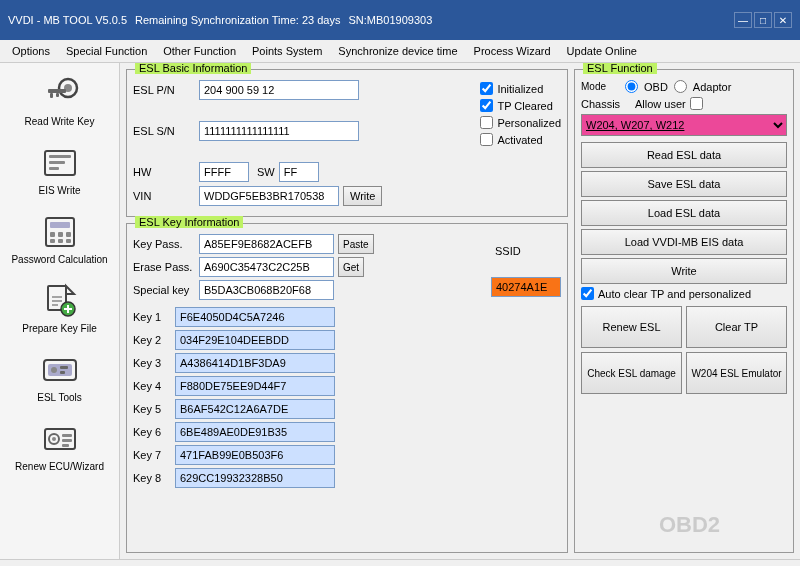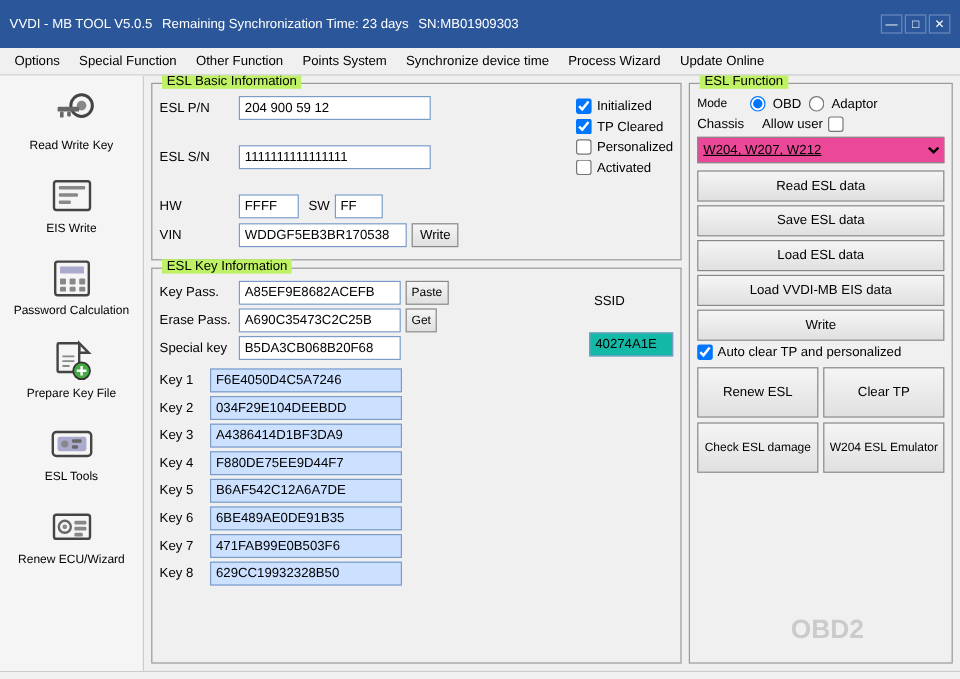--- a/index.html
+++ b/index.html
@@ -222,21 +222,21 @@
       font-size: 11px;
     }
     .ssid-label {
       font-size: 11px;
       margin-left: 4px;
     }
     .ssid-input {
       width: 70px;
       height: 20px;
       border: 1px solid #7a9cc7;
-      background: #14b8a6;
+      background: #f97316;
       padding: 1px 4px;
       font-size: 11px;
     }
     .key-pass-row {
       display: flex;
       align-items: center;
       gap: 4px;
       margin-bottom: 3px;
     }
     .paste-btn {

